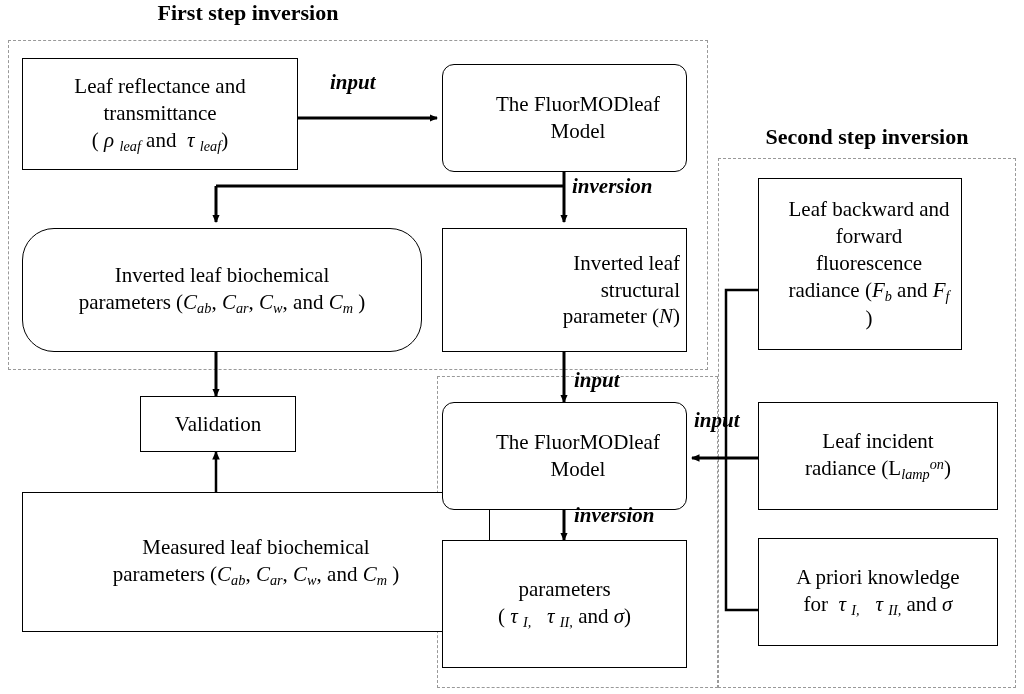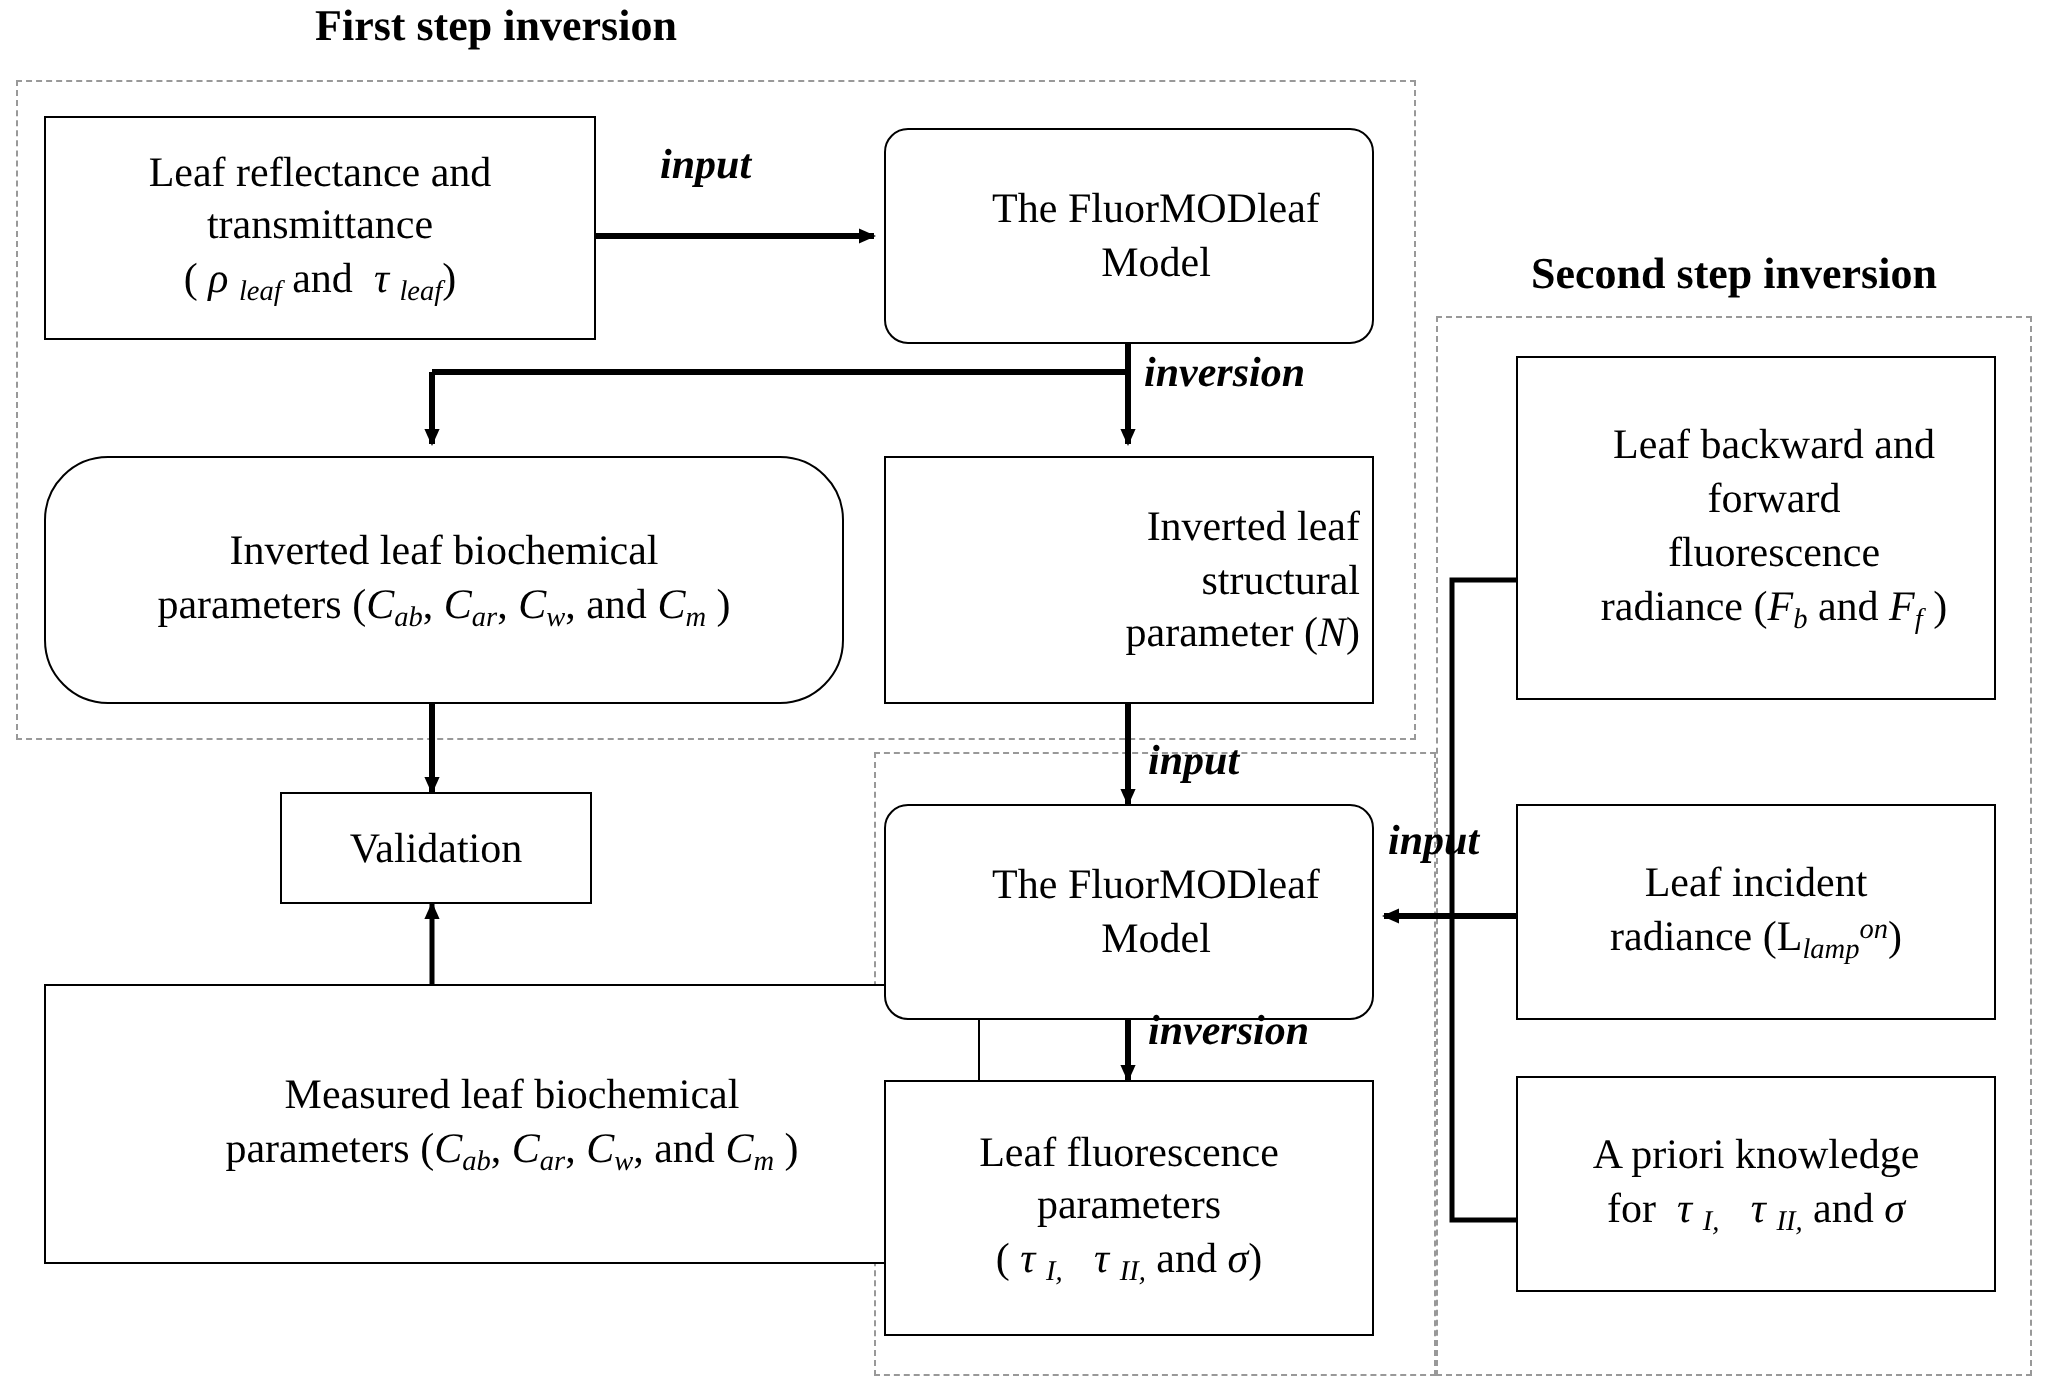--- a/index.html
+++ b/index.html
@@ -154,27 +154,26 @@
 
   <div class="box rounded fs21" style="left:442px; top:402px; width:245px; height:108px;">
     <div class="inner">
       <div>The FluorMODleaf</div>
       <div>Model</div>
     </div>
   </div>
 
   <div class="box fs21" style="left:442px; top:540px; width:245px; height:128px;">
     <div class="inner">
-      <div>Leaf fluorescence</div>
       <div>parameters</div>
       <div>(&nbsp;<span class="ital">τ</span> <sub class="ital">I,</sub>&nbsp;&nbsp; <span class="ital">τ</span> <sub class="ital">II,</sub> and <span class="ital">σ</span>)</div>
     </div>
   </div>
 
-  <div class="box fs21" style="left:758px; top:178px; width:240px; height:172px;padding-left:18px;">
+  <div class="box fs21" style="left:758px; top:178px; width:204px; height:172px;padding-left:18px;">
     <div class="inner">
       <div>Leaf backward and</div>
       <div>forward</div>
       <div>fluorescence</div>
       <div>radiance (<span class="ital">F</span><sub class="ital">b</sub> and <span class="ital">F</span><sub class="ital">f</sub> )</div>
     </div>
   </div>
 
   <div class="box fs21" style="left:758px; top:402px; width:240px; height:108px;">
     <div class="inner">

